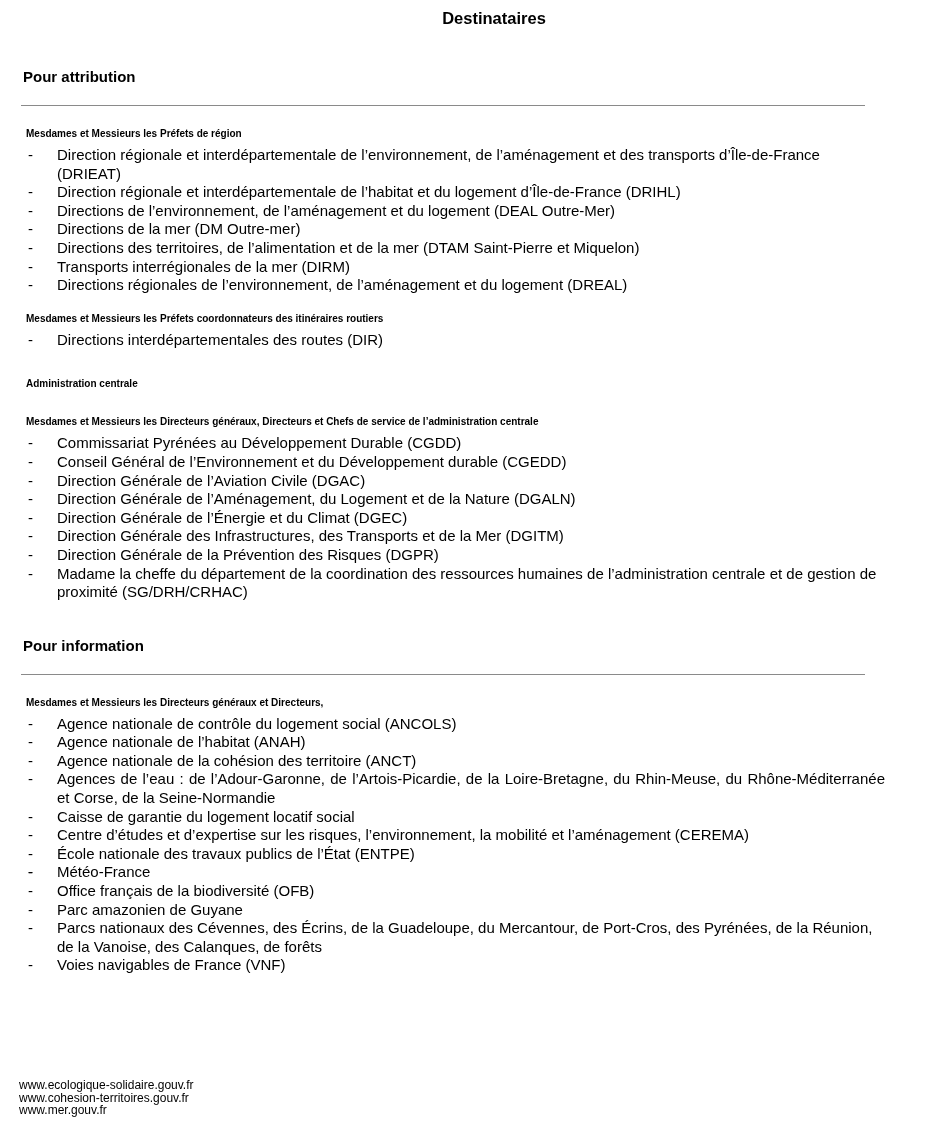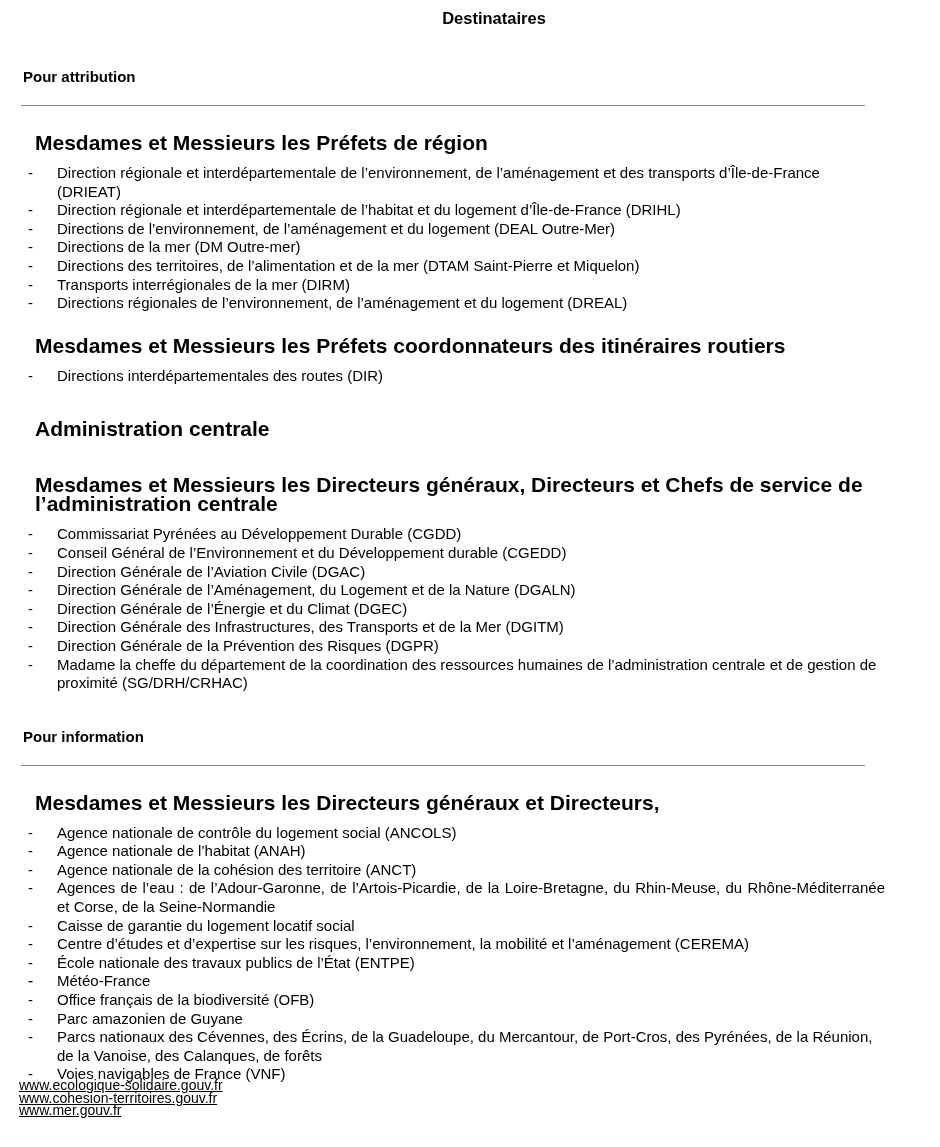--- a/index.html
+++ b/index.html
@@ -10,31 +10,31 @@
     .title {
       position: absolute; top: 9px; left: 0; width: 988px;
       text-align: center; font-weight: bold; font-size: 16.5px;
     }
     .content { position: absolute; left: 23px; top: 67px; width: 870px; }
     .section-head {
       font-weight: bold; font-size: 15px; line-height: 20px;
       padding-bottom: 18px; border-bottom: 1px solid #8a8a8a;
       width: 842px; margin-left: -2px; padding-left: 2px;
     }
-    .group-head { font-weight: bold; font-size: 21px; line-height: 19px; margin: 12px; }
+    .group-head { font-weight: bold; font-size: 10px; line-height: 19px; margin: 3px; }
     ul.items { list-style: none; margin: 2px 0 0 0; padding: 0; }
     ul.items li {
       position: relative; padding-left: 34px; font-size: 15px; line-height: 18.6px;
       width: 828px;
     }
     ul.items li .dash { position: absolute; left: 5px; top: 0; }
     ul.items li.justify { text-align: justify; text-align-last: left; }
     .footer {
       position: absolute; left: 19px; top: 1079px;
-      font-size: 14px; line-height: 12.5px; text-decoration: underline;
+      font-size: 12px; line-height: 12.5px;
     }
   </style>
 </head>
 <body>
 
 <div class="title">Destinataires</div>
 
 <div class="content">
 
   <div class="section-head">Pour attribution</div>

